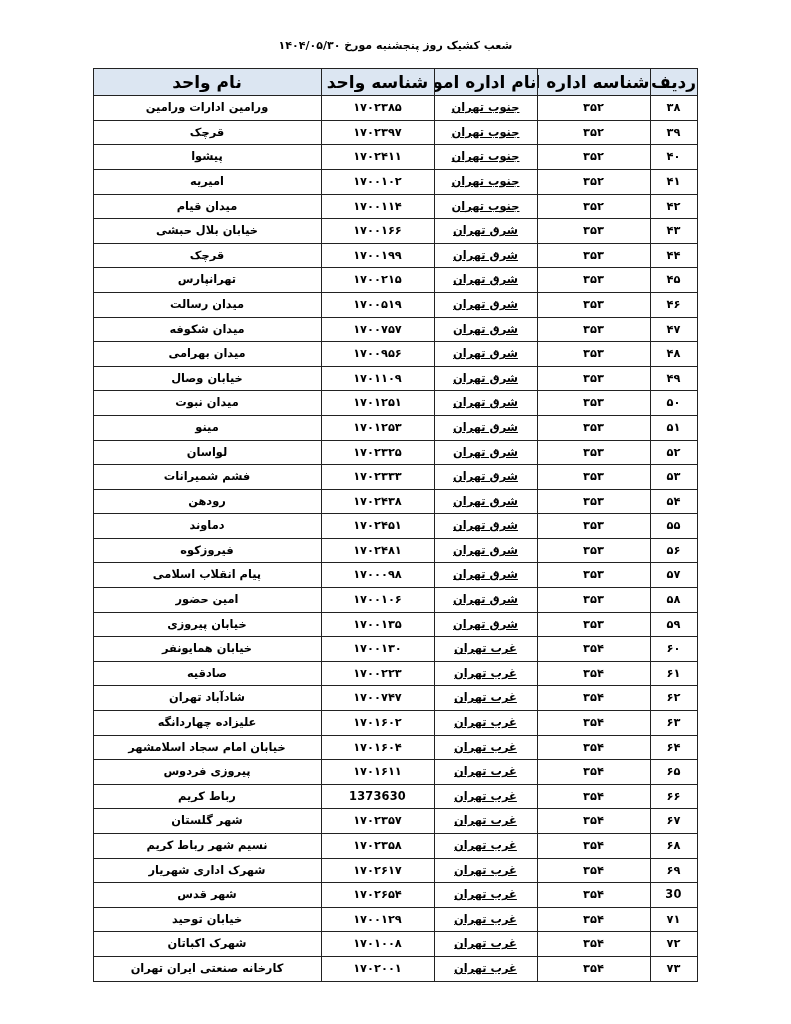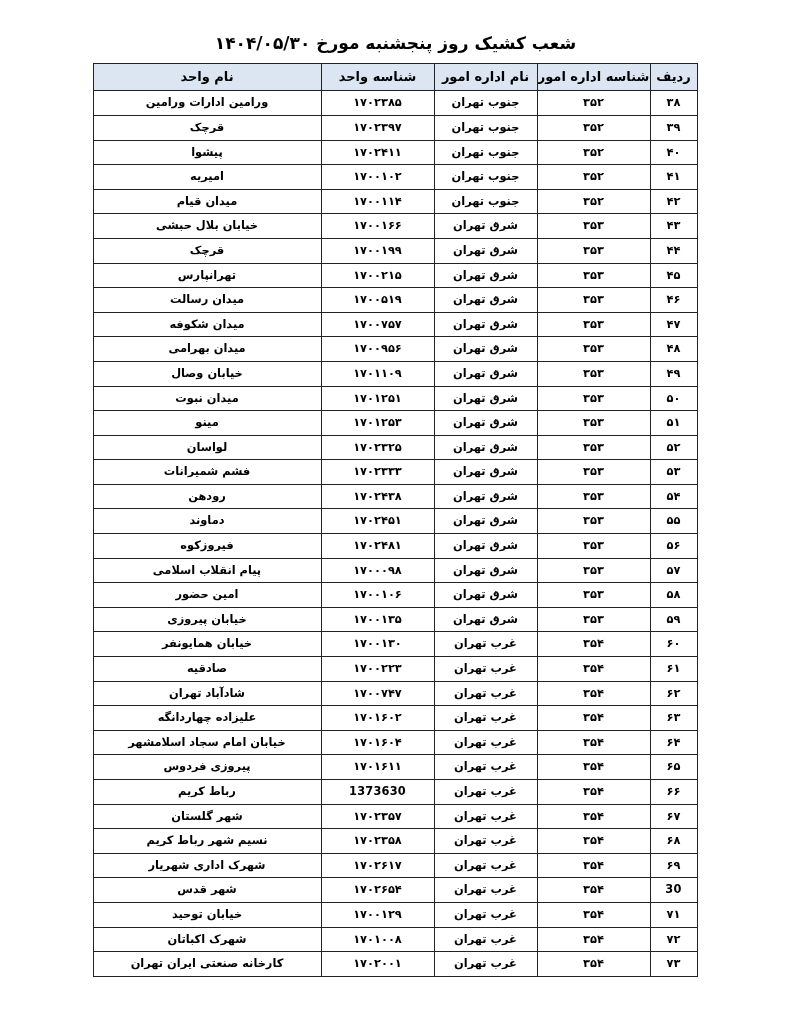--- a/index.html
+++ b/index.html
@@ -17,24 +17,24 @@
   }
   .page {
     width: 791px;
     height: 1024px;
     position: relative;
     box-sizing: border-box;
     padding: 0;
   }
   .doc-title {
     text-align: center;
-    font-size: 17px;
+    font-size: 11px;
     font-weight: bold;
     color: #000000;
-    margin: 2px;
+    margin: 8px;
     padding: 31px 0 8px 0;
     letter-spacing: 0;
     line-height: 1.2;
     direction: rtl;
     unicode-bidi: isolate;
   }
   .table-wrap {
     width: 604px;
     margin: 0 auto;
   }
@@ -55,41 +55,42 @@
     padding: 0;
     height: 23.6px;
     line-height: 23.6px;
     white-space: nowrap;
     overflow: hidden;
     font-weight: bold;
   }
   table.shifts thead th {
     background: #dce6f2;
     font-weight: bold;
-    font-size: 13px;
+    font-size: 17px;
     height: 26px;
     line-height: 26px;
     border: 1.1px solid #222222;
   }
   
   col.c-radif      { width: 47px; }
   col.c-office-id  { width: 113px; }
   col.c-office     { width: 103px; }
   col.c-unit-id    { width: 113px; }
   col.c-unit       { width: 228px; }
 
   td.unit-name {
     font-size: 11.6px;
   }
   td.row-no, td.office-id, td.unit-id {
     font-size: 11.6px;
     letter-spacing: 0.2px;
   }
   td.office-name {
     font-size: 11.6px;
+    text-decoration: underline;
   }
 </style>
 </head>
 <body>
 
 <div class="page">
 
   <div class="doc-title">شعب کشیک روز پنجشنبه مورخ ۱۴۰۴/۰۵/۳۰</div>
 
   <div class="table-wrap">

